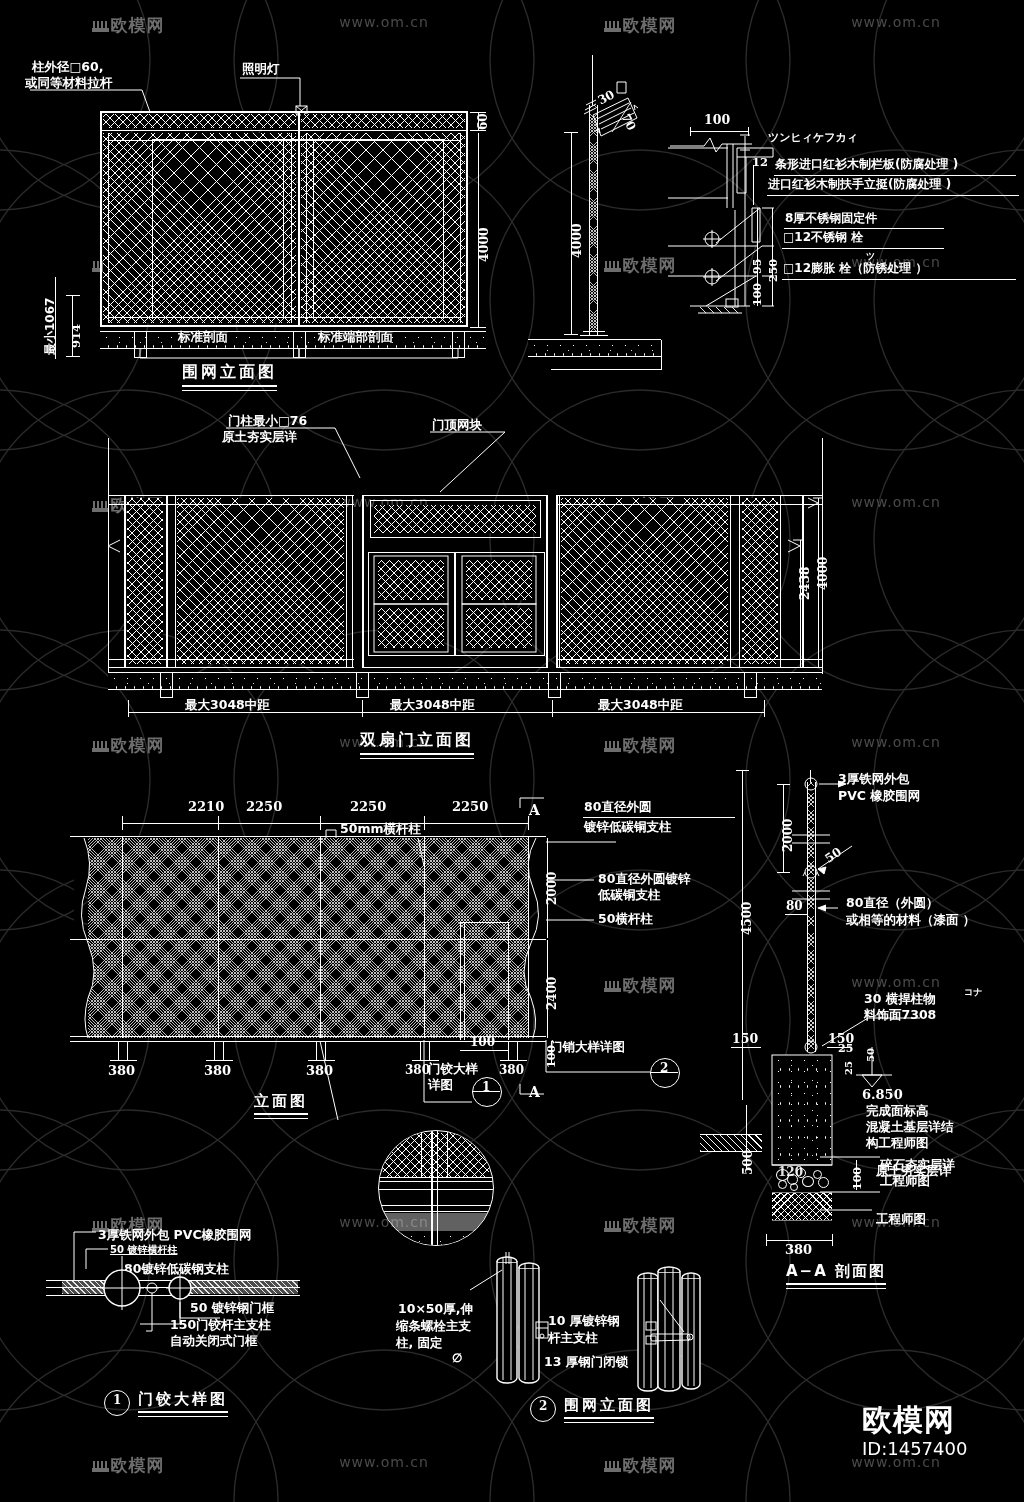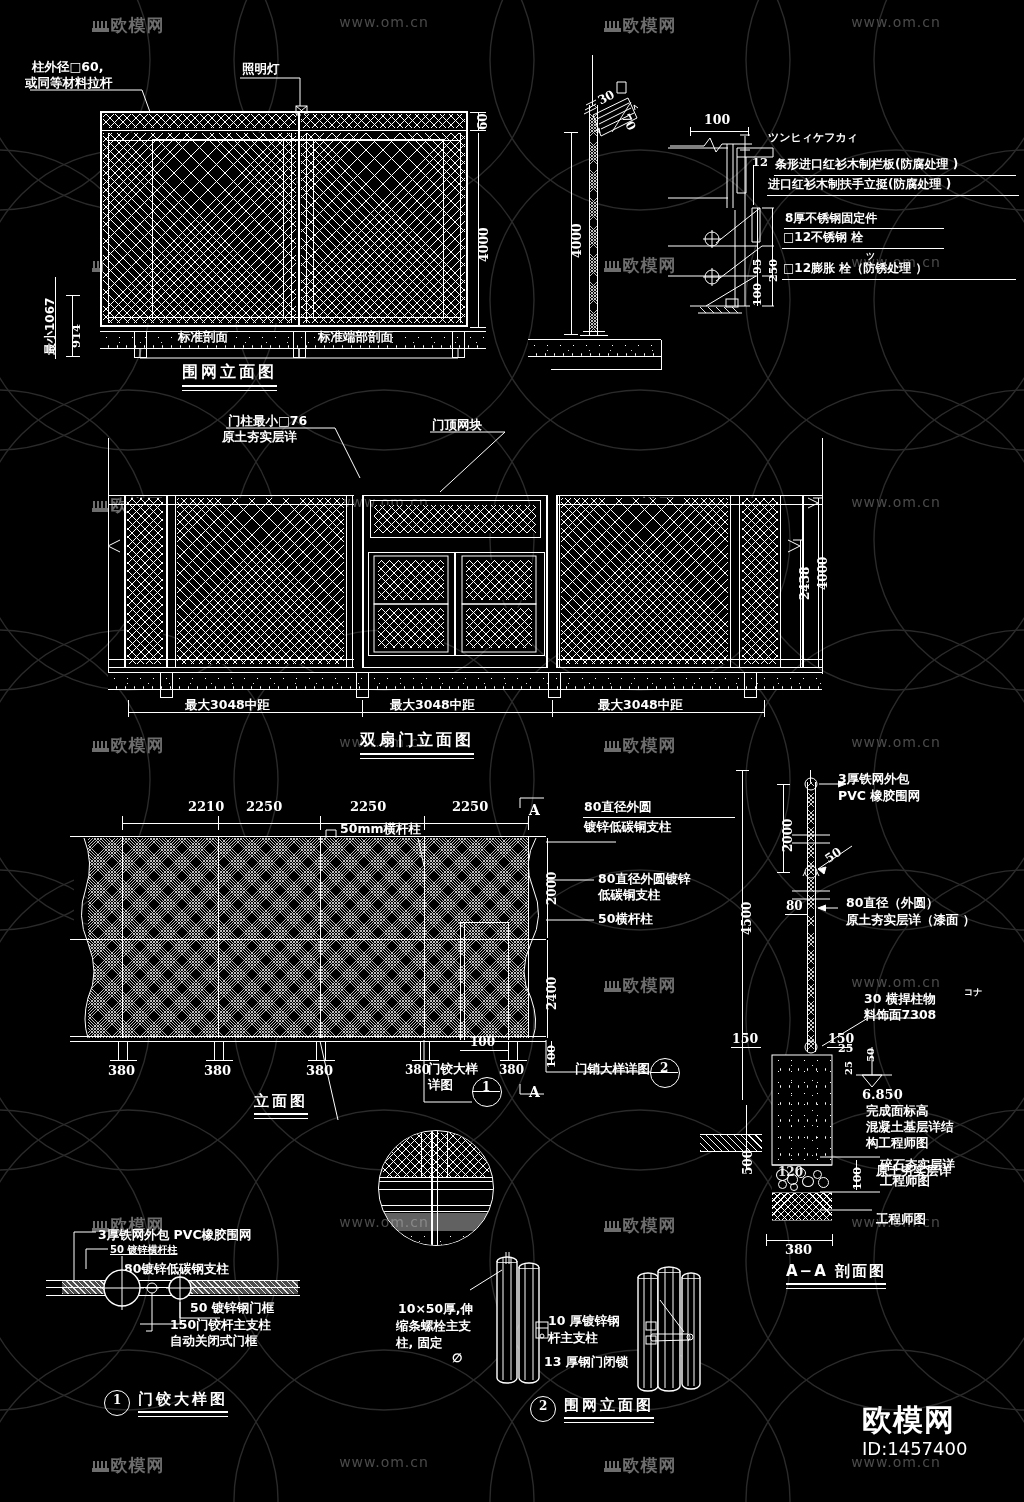--- a/index.html
+++ b/index.html
@@ -595,21 +595,21 @@
           <path d="M520 1094 v-10"></path>
       </g>
     </svg>
 
     <div class="txt" style="left:428px;top:1062px;font-size:12.5px;">门铰大样</div>
     <div class="txt" style="left:428px;top:1078px;font-size:12.5px;">详图</div>
     <div class="circleMark" style="left:472px;top:1077px;width:28px;height:28px;"></div>
     <div class="txt num" style="left:482px;top:1081px;font-size:12px;">1</div>
     <div class="ln h" style="left:472px;top:1091px;width:28px;"></div>
 
-    <div class="txt" style="left:550px;top:1062px;font-size:12.5px;margin-left:25px;">门销大样详图</div>
+    <div class="txt" style="left:550px;top:1040px;font-size:12.5px;">门销大样详图</div>
     <div class="circleMark" style="left:650px;top:1058px;width:28px;height:28px;"></div>
     <div class="txt num" style="left:660px;top:1062px;font-size:12px;">2</div>
     <div class="ln h" style="left:650px;top:1072px;width:28px;"></div>
     <svg class="ov">
       <g stroke="#fff" stroke-width="1" fill="none">
         <path d="M424 1040 v62 h48"></path>
         <path d="M546 1040 v32 h104"></path>
       </g>
     </svg>
 
@@ -733,21 +733,21 @@
         <path d="M856 1075 h36"></path>
         <path d="M820 1157 h60 M820 1192 h60"></path>
         <path d="M820 1210 h52"></path>
       </g>
     </svg>
     <div class="txt num" style="left:862px;top:1088px;font-size:13px;">6.850</div>
 
     <div class="txt" style="left:838px;top:772px;font-size:12.5px;">3厚铁网外包</div>
     <div class="txt" style="left:838px;top:789px;font-size:12.5px;">PVC 橡胶围网</div>
     <div class="txt" style="left:846px;top:896px;font-size:12.5px;">80直径（外圆）</div>
-    <div class="txt" style="left:846px;top:913px;font-size:12.5px;">原土夯实层详（漆面 ）</div>
+    <div class="txt" style="left:846px;top:913px;font-size:12.5px;">或相等的材料（漆面 ）</div>
     <div class="txt" style="left:864px;top:992px;font-size:12.5px;">30 横捍柱物</div>
     <div class="txt" style="left:964px;top:988px;font-size:9px;">コナ</div>
     <div class="txt" style="left:864px;top:1008px;font-size:12.5px;">料饰面7308</div>
 
     <div class="txt" style="left:866px;top:1104px;font-size:12.5px;">完成面标高</div>
     <div class="txt" style="left:866px;top:1120px;font-size:12.5px;">混凝土基层详结</div>
     <div class="txt" style="left:866px;top:1136px;font-size:12.5px;">构工程师图</div>
     <div class="txt" style="left:880px;top:1158px;font-size:12.5px;">碎石夯实层详</div>
     <div class="txt" style="left:880px;top:1174px;font-size:12.5px;">工程师图</div>
     <div class="txt" style="left:876px;top:1164px;font-size:12.5px;">原土夯实层详</div>

